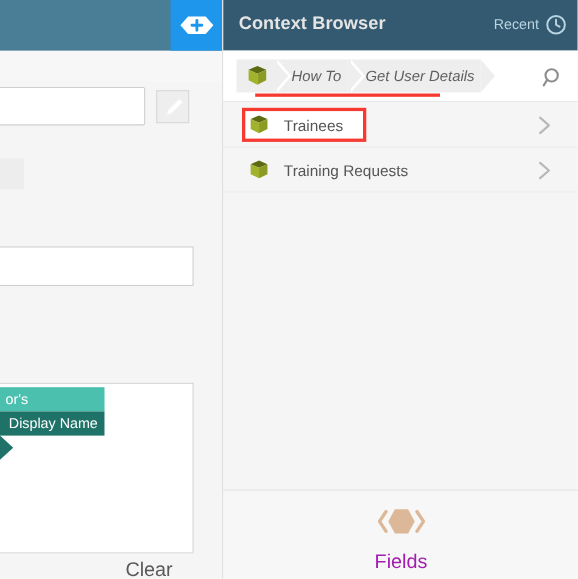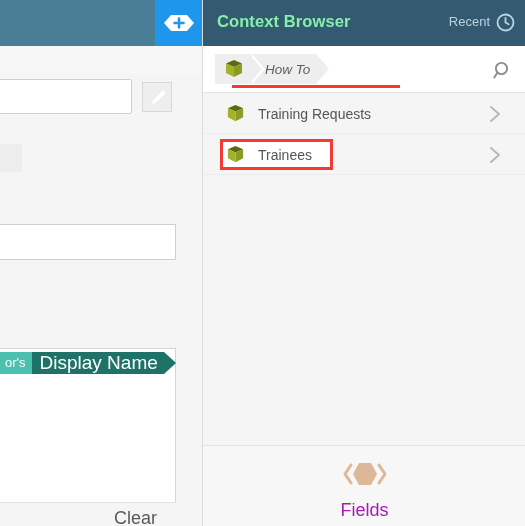--- a/index.html
+++ b/index.html
@@ -95,33 +95,34 @@
     border: 1px solid #d5d5d5;
     border-bottom: 1px solid #e4e4e4;
     box-sizing: border-box;
   }
   .token-row {
     position: absolute;
     left: 0px; top: 352px;
     height: 22px;
     display: flex;
     align-items: stretch;
+    flex-direction: column;
   }
   .token-prefix {
     background: #4bc0ae;
     color: #ffffff;
     font-size: 13px;
     line-height: 22px;
     padding: 0 6px 0 5px;
     white-space: nowrap;
   }
   .token-main {
     background: #1f7268;
     color: #ffffff;
-    font-size: 19px;
+    font-size: 13px;
     line-height: 22px;
     padding: 0 6px 0 8px;
     white-space: nowrap;
     position: relative;
   }
   .token-arrow {
     width: 0; height: 0;
     border-top: 11px solid transparent;
     border-bottom: 11px solid transparent;
     border-left: 12px solid #1f7268;
@@ -152,21 +153,21 @@
   .cb-header {
     position: absolute;
     left: 0; top: 0;
     width: 323px; height: 46px;
     background: #335a70;
     box-sizing: border-box;
   }
   .cb-title {
     position: absolute;
     left: 14px; top: 12px;
-    color: #86efac;
+    color: #e5e5e5;
     font-size: 16.5px;
     font-weight: bold;
     letter-spacing: 0.1px;
   }
   .cb-recent {
     position: absolute;
     right: 36px; top: 14px;
     color: #b9d3e0;
     font-size: 13px;
   }
@@ -399,59 +400,62 @@
         <div class="crumb root">
           <svg width="22" height="22" viewBox="0 0 22 22">
             <path d="M11 2 L19 5.5 L11 9 L3 5.5 Z" fill="#5d6a12"></path>
             <path d="M3 5.5 L11 9 L11 19 L3 15 Z" fill="#a3b22c"></path>
             <path d="M19 5.5 L11 9 L11 19 L19 15 Z" fill="#8b9b23"></path>
           </svg>
         </div>
         <div class="crumb">
           <span>How To</span>
         </div>
+        <div class="crumb">
+          <span>Get User Details</span>
+        </div>
       </div>
       <div class="crumb-underline"></div>
       <svg class="cb-search-icon" width="22" height="22" viewBox="0 0 22 22">
         <circle cx="9.5" cy="8.5" r="5.6" fill="none" stroke="#8d8d8d" stroke-width="1.9"></circle>
         <path d="M5.3 12.8 L2.3 17.6" stroke="#8d8d8d" stroke-width="1.9" stroke-linecap="round"></path>
       </svg>
     </div>
 
     <div class="cb-list">
-
-      <div class="cb-row">
-        <svg width="21" height="21" viewBox="0 0 22 22">
-          <path d="M11 2 L19 5.5 L11 9 L3 5.5 Z" fill="#5d6a12"></path>
-          <path d="M3 5.5 L11 9 L11 19 L3 15 Z" fill="#a3b22c"></path>
-          <path d="M19 5.5 L11 9 L11 19 L19 15 Z" fill="#8b9b23"></path>
-        </svg>
-        <span class="cb-row-label">Training Requests</span>
-        <svg class="cb-row-chevron" width="13" height="18" viewBox="0 0 13 18">
-          <path d="M2 2 L10 9 L2 16" stroke="#b8b8b8" stroke-width="2" fill="none" stroke-linecap="round" stroke-linejoin="round"></path>
-        </svg>
-        <div class="cb-row-sep"></div>
-      </div>
 
       <div class="cb-row highlighted">
         <div class="cb-row-highlight"></div>
         <div class="cb-row-inner">
           <svg width="21" height="21" viewBox="0 0 22 22">
             <path d="M11 2 L19 5.5 L11 9 L3 5.5 Z" fill="#5d6a12"></path>
             <path d="M3 5.5 L11 9 L11 19 L3 15 Z" fill="#a3b22c"></path>
             <path d="M19 5.5 L11 9 L11 19 L19 15 Z" fill="#8b9b23"></path>
           </svg>
           <span class="cb-row-label">Trainees</span>
         </div>
         <svg class="cb-row-chevron" width="13" height="18" viewBox="0 0 13 18">
           <path d="M2 2 L10 9 L2 16" stroke="#b8b8b8" stroke-width="2" fill="none" stroke-linecap="round" stroke-linejoin="round"></path>
         </svg>
         <div class="cb-row-sep"></div>
       </div>
 
+      <div class="cb-row">
+        <svg width="21" height="21" viewBox="0 0 22 22">
+          <path d="M11 2 L19 5.5 L11 9 L3 5.5 Z" fill="#5d6a12"></path>
+          <path d="M3 5.5 L11 9 L11 19 L3 15 Z" fill="#a3b22c"></path>
+          <path d="M19 5.5 L11 9 L11 19 L19 15 Z" fill="#8b9b23"></path>
+        </svg>
+        <span class="cb-row-label">Training Requests</span>
+        <svg class="cb-row-chevron" width="13" height="18" viewBox="0 0 13 18">
+          <path d="M2 2 L10 9 L2 16" stroke="#b8b8b8" stroke-width="2" fill="none" stroke-linecap="round" stroke-linejoin="round"></path>
+        </svg>
+        <div class="cb-row-sep"></div>
+      </div>
+
     </div>
 
     <div class="cb-tabs">
 
       <div class="cb-tab">
         <div class="tab-icon">
           <svg width="44" height="32" viewBox="0 0 44 32">
             <path d="M16 5 L28 5 L34 16 L28 27 L16 27 L10 16 Z" fill="#dcb898"></path>
             <path d="M8 7 L2 16 L8 25" stroke="#dcb898" stroke-width="3" fill="none" stroke-linecap="round" stroke-linejoin="round"></path>
             <path d="M36 7 L42 16 L36 25" stroke="#dcb898" stroke-width="3" fill="none" stroke-linecap="round" stroke-linejoin="round"></path>

